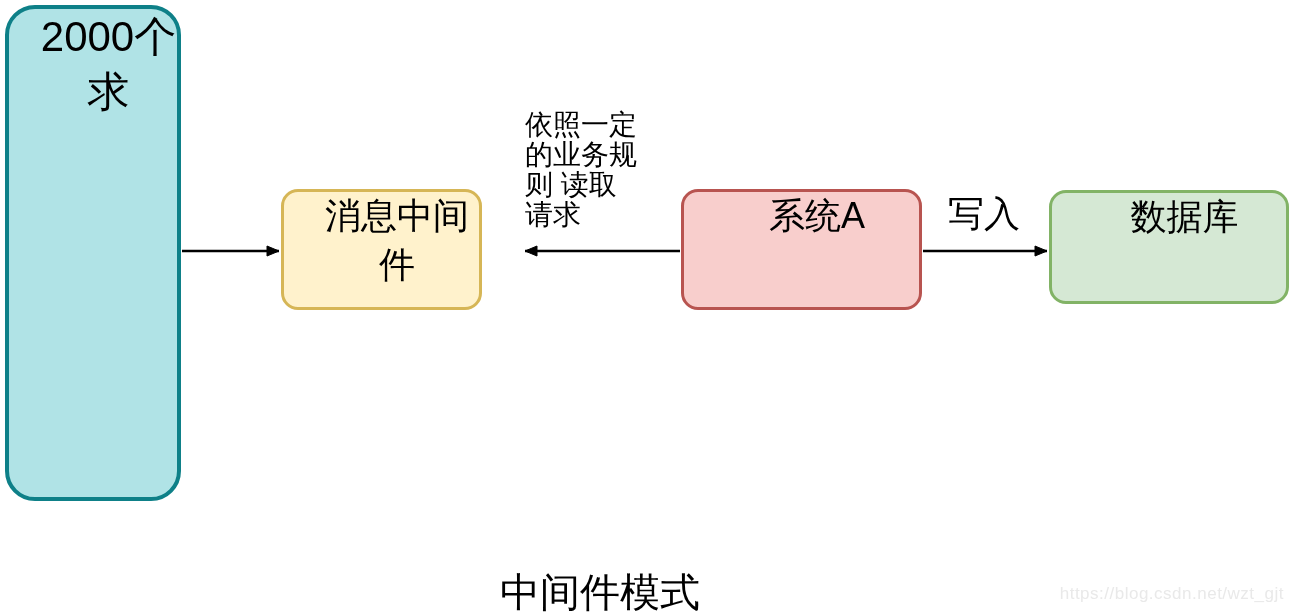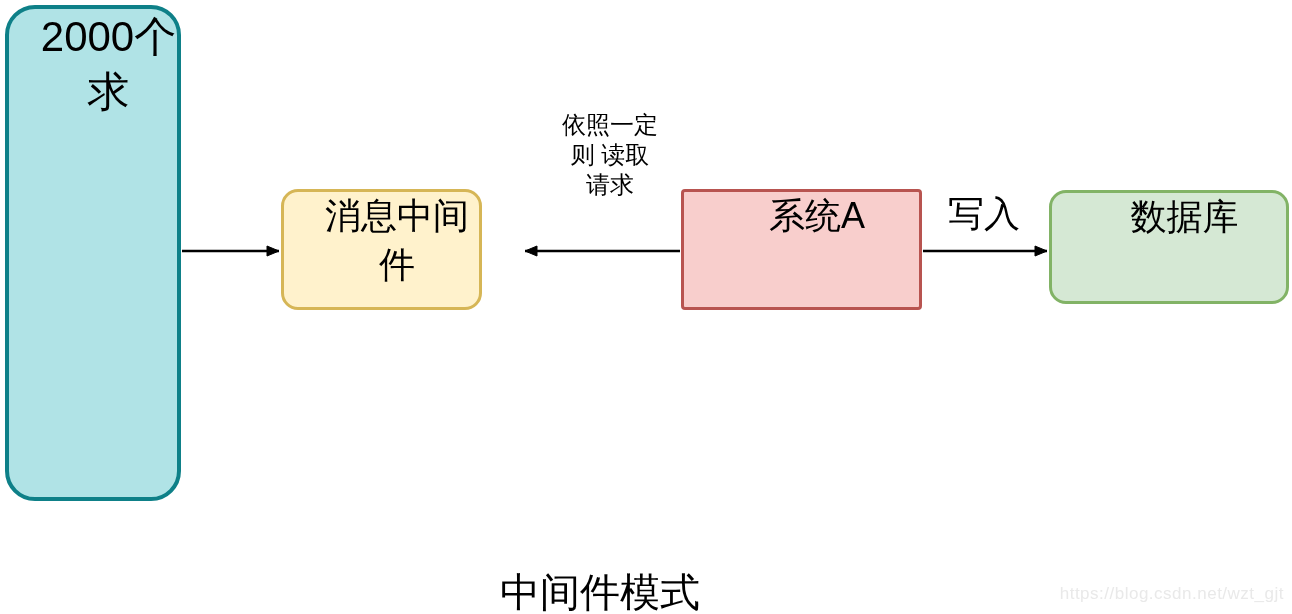--- a/index.html
+++ b/index.html
@@ -53,40 +53,39 @@
     border-radius: 17px;
     font-size: 36px;
   }
   .node-system-a {
     left: 681px;
     top: 189px;
     width: 241px;
     height: 121px;
     background: #F8CECC;
     border: 3px solid #B85450;
-    border-radius: 4px;
+    border-radius: 17px;
     font-size: 36px;
   }
   .node-database {
     left: 1049px;
     top: 190px;
     width: 240px;
     height: 114px;
     background: #D5E8D4;
     border: 3px solid #82B366;
     border-radius: 17px;
     font-size: 36px;
   }
   .edge-label-read {
     position: absolute;
     left: 525px;
     top: 110px;
     width: 170px;
-    text-align: center;
-    font-size: 24px;
+    font-size: 28px;
     line-height: 30px;
   }
   .edge-label-write {
     position: absolute;
     left: 938px;
     top: 190px;
     width: 92px;
     text-align: center;
     font-size: 36px;
   }
@@ -137,20 +136,21 @@
   <div class="node node-system-a">
     <span>系统A</span>
   </div>
 
   <div class="node node-database">
     <span>数据库</span>
   </div>
 
   <div class="edge-label-read">
     <div>依照一定</div>
+    <div>的业务规</div>
     <div>则 读取</div>
     <div>请求</div>
   </div>
 
   <div class="edge-label-write">写入</div>
 
   <div class="diagram-title">中间件模式</div>
 
   <div class="watermark">https://blog.csdn.net/wzt_gjt</div>
 

